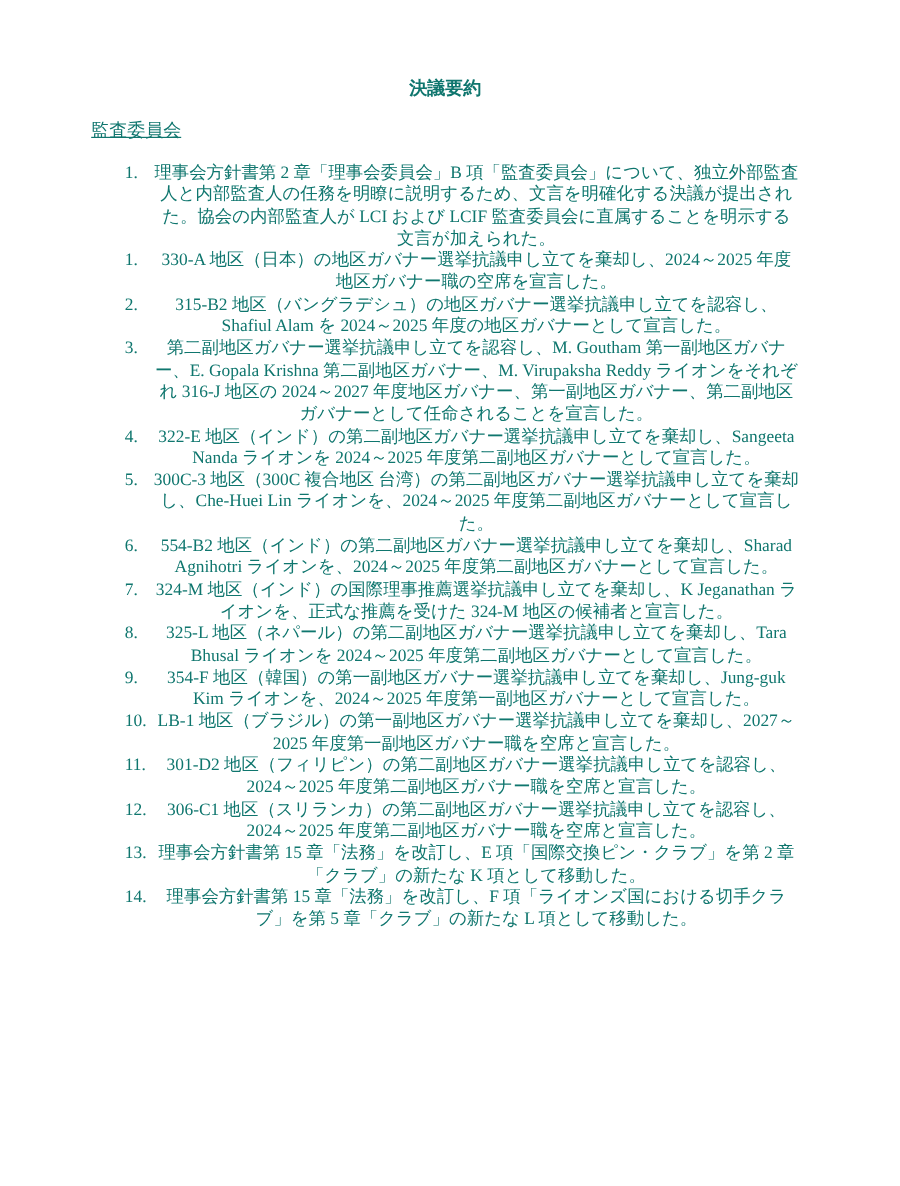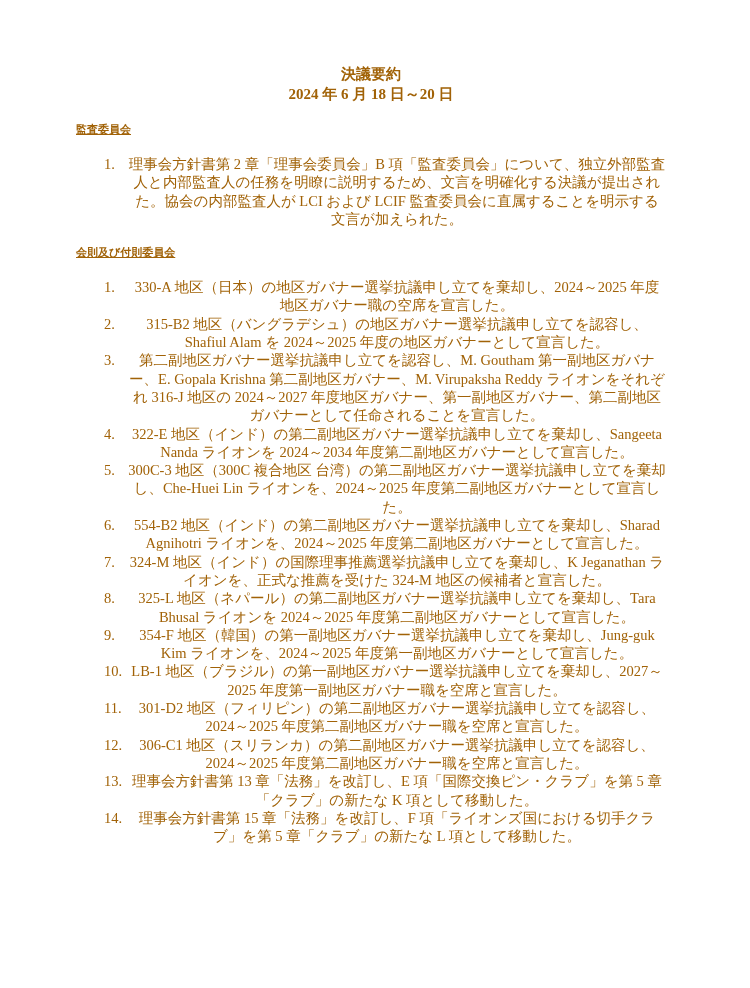--- a/index.html
+++ b/index.html
@@ -7,39 +7,39 @@
     padding: 0;
     background: #ffffff;
   }
   .page {
     position: relative;
     box-sizing: border-box;
     width: 750px;
     min-height: 988px;
     margin: 0 auto;
     background: #ffffff;
-    color: #a16207;
+    color: #0f766e;
     font-family: "Liberation Serif", "DejaVu Serif", serif;
     padding: 64px 84px 40px 76px;
   }
   .title-block {
     text-align: center;
     font-weight: bold;
     font-size: 15px;
     line-height: 20px;
   }
   .title-block > div {
     white-space: pre-wrap;
   }
   .section {
     margin: 0;
   }
   .section-heading {
-    font-size: 11px;
-    font-weight: bold;
+    font-size: 15px;
+    font-weight: normal;
     text-decoration: underline;
     margin: 15px 0 17px 0;
     line-height: 18px;
   }
   .section:first-of-type .section-heading {
     margin-top: 16px;
   }
   ol.resolution-list {
     margin: 0;
     padding: 0 0 0 52px;
@@ -61,43 +61,41 @@
     text-align: left;
   }
 </style>
 </head>
 <body>
 
 <div class="page">
 
   <header class="title-block">
     <div>決議要約</div>
-    <div>2024 年 6 月 18 日～20 日</div>
   </header>
 
   <section class="section">
     <h2 class="section-heading">監査委員会</h2>
     <ol class="resolution-list">
         <li>理事会方針書第 2 章「理事会委員会」B 項「監査委員会」について、独立外部監査人と内部監査人の任務を明瞭に説明するため、文言を明確化する決議が提出された。協会の内部監査人が LCI および LCIF 監査委員会に直属することを明示する文言が加えられた。</li>
       </ol>
   </section>
 
   <section class="section">
-    <h2 class="section-heading">会則及び付則委員会</h2>
     <ol class="resolution-list">
         <li>330-A 地区（日本）の地区ガバナー選挙抗議申し立てを棄却し、2024～2025 年度地区ガバナー職の空席を宣言した。</li>
         <li>315-B2 地区（バングラデシュ）の地区ガバナー選挙抗議申し立てを認容し、Shafiul Alam を 2024～2025 年度の地区ガバナーとして宣言した。</li>
         <li>第二副地区ガバナー選挙抗議申し立てを認容し、M. Goutham 第一副地区ガバナー、E. Gopala Krishna 第二副地区ガバナー、M. Virupaksha Reddy ライオンをそれぞれ 316-J 地区の 2024～2027 年度地区ガバナー、第一副地区ガバナー、第二副地区ガバナーとして任命されることを宣言した。</li>
-        <li>322-E 地区（インド）の第二副地区ガバナー選挙抗議申し立てを棄却し、Sangeeta Nanda ライオンを 2024～2034 年度第二副地区ガバナーとして宣言した。</li>
+        <li>322-E 地区（インド）の第二副地区ガバナー選挙抗議申し立てを棄却し、Sangeeta Nanda ライオンを 2024～2025 年度第二副地区ガバナーとして宣言した。</li>
         <li>300C-3 地区（300C 複合地区 台湾）の第二副地区ガバナー選挙抗議申し立てを棄却し、Che-Huei Lin ライオンを、2024～2025 年度第二副地区ガバナーとして宣言した。</li>
         <li>554-B2 地区（インド）の第二副地区ガバナー選挙抗議申し立てを棄却し、Sharad Agnihotri ライオンを、2024～2025 年度第二副地区ガバナーとして宣言した。</li>
         <li>324-M 地区（インド）の国際理事推薦選挙抗議申し立てを棄却し、K Jeganathan ライオンを、正式な推薦を受けた 324-M 地区の候補者と宣言した。</li>
         <li>325-L 地区（ネパール）の第二副地区ガバナー選挙抗議申し立てを棄却し、Tara Bhusal ライオンを 2024～2025 年度第二副地区ガバナーとして宣言した。</li>
         <li>354-F 地区（韓国）の第一副地区ガバナー選挙抗議申し立てを棄却し、Jung-guk Kim ライオンを、2024～2025 年度第一副地区ガバナーとして宣言した。</li>
         <li>LB-1 地区（ブラジル）の第一副地区ガバナー選挙抗議申し立てを棄却し、2027～2025 年度第一副地区ガバナー職を空席と宣言した。</li>
         <li>301-D2 地区（フィリピン）の第二副地区ガバナー選挙抗議申し立てを認容し、2024～2025 年度第二副地区ガバナー職を空席と宣言した。</li>
         <li>306-C1 地区（スリランカ）の第二副地区ガバナー選挙抗議申し立てを認容し、2024～2025 年度第二副地区ガバナー職を空席と宣言した。</li>
-        <li>理事会方針書第 13 章「法務」を改訂し、E 項「国際交換ピン・クラブ」を第 5 章「クラブ」の新たな K 項として移動した。</li>
+        <li>理事会方針書第 15 章「法務」を改訂し、E 項「国際交換ピン・クラブ」を第 2 章「クラブ」の新たな K 項として移動した。</li>
         <li>理事会方針書第 15 章「法務」を改訂し、F 項「ライオンズ国における切手クラブ」を第 5 章「クラブ」の新たな L 項として移動した。</li>
       </ol>
   </section>
 
 </div>
 
 </body></html>

